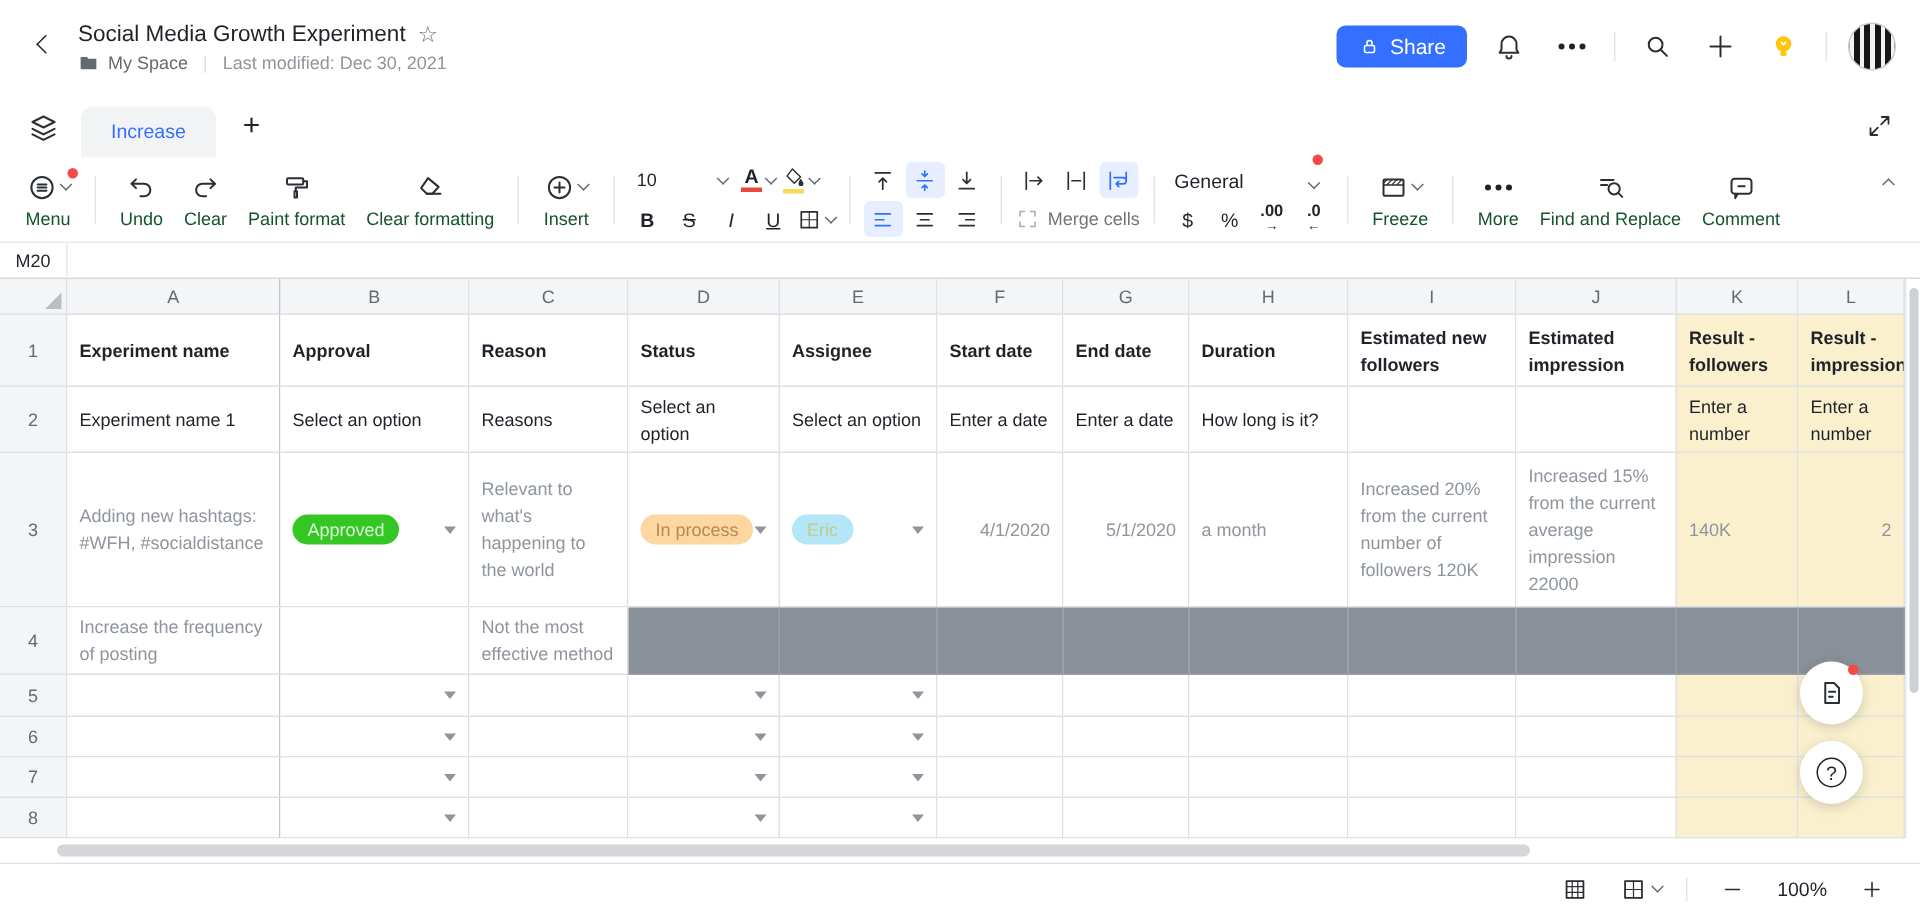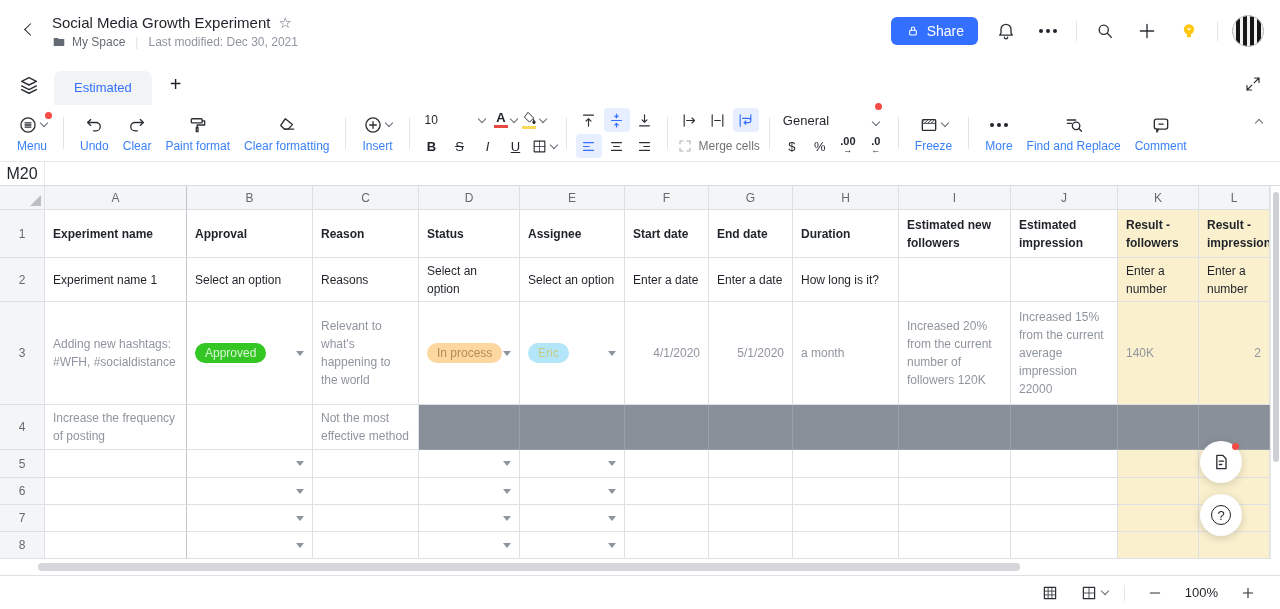--- a/index.html
+++ b/index.html
@@ -30,37 +30,37 @@
   .avatar{width:32px;height:32px;border-radius:50%;border:1px solid #ccc;
     background:#161616 repeating-linear-gradient(90deg,#f2f2f2 0 3px,#161616 3px 7px);overflow:hidden}
   
   .tabbar{height:43px;display:flex;align-items:flex-end;padding:0 16px;position:relative;background:#fff}
   .sheetsicon{margin:0 14px 9px 2px}
   .tab{background:#f2f3f5;color:#3370ff;font-size:13px;padding:9px 20px 10px;border-radius:8px 8px 0 0}
   .tabplus{margin:0 0 9px 18px;font-size:20px;color:#1f2329}
   .expand{position:absolute;right:18px;bottom:12px}
   
   .toolbar{height:57px;display:flex;align-items:center;padding:0 10px;border-bottom:1px solid #e7e9eb;position:relative}
-  .tbtn{position:relative;display:flex;flex-direction:column;align-items:center;gap:3px;padding:2px 7px;font-size:12px;color:#3b82f6;white-space:nowrap}
+  .tbtn{position:relative;display:flex;flex-direction:column;align-items:center;gap:3px;padding:2px 7px;font-size:12px;color:#14532d;white-space:nowrap}
   .tbtn .irow{height:22px;display:flex;align-items:center;gap:3px}
   .stack{display:flex;flex-direction:column;gap:1px}
   .srow{display:flex;align-items:center;gap:2px;height:25px}
   .sbtn{min-width:26px;height:24px;display:flex;align-items:center;justify-content:center;border-radius:4px;gap:3px;font-size:13px;position:relative}
   .sbtn.on{background:#e6eeff}
   .sbtn.on svg{stroke:#3370ff}
   .fsize{width:72px;justify-content:space-between;padding:0 6px;font-size:12px}
   .gensel{width:104px;justify-content:space-between;padding:0 4px;font-size:13px}
   .colorA{font-size:13px;font-weight:700;line-height:11px;display:flex;flex-direction:column;align-items:center}
   .bar{width:14px;height:3px;margin-top:2px}
   .merge{display:flex;align-items:center;gap:6px;color:#737373;font-size:12px}
   .dec{display:flex;flex-direction:column;align-items:center;line-height:9px;font-size:11px;font-weight:700}
   .dec .arr{font-size:9px;font-weight:400}
   .collapse{position:absolute;right:18px;top:12px}
   
-  .fbar{height:24px;display:flex;border-bottom:1px solid #d8dadd;font-size:16px}
+  .fbar{height:24px;display:flex;border-bottom:1px solid #d8dadd;font-size:12px}
   .cellref{width:45px;display:flex;align-items:center;justify-content:center;border-right:1px solid #e7e9eb}
   
   .sheetwrap{position:relative;height:389px}
   .grid{position:absolute;left:0;top:0;display:grid;
     grid-template-columns:45px 142px 126px 106px 101px 105px 84px 84px 106px 112px 107px 81px 71px;
     grid-template-rows:24px 48px 44px 103px 45px 28px 27px 27px 27px}
   .cell{position:relative;display:flex;align-items:center;padding:2px 8px;font-size:12px;line-height:18px;
     border-right:1px solid #dee0e3;border-bottom:1px solid #dee0e3;background:#fff;overflow:hidden}
   .hd{justify-content:center;background:#f4f5f6;color:#646a73;padding:0}
   .corner{background:#f4f5f6}
@@ -154,21 +154,21 @@
     <div class="avatar"></div>
   </div>
 </div>
 
 <div class="tabbar">
   <svg class="ic sheetsicon" width="22" height="22" viewBox="0 0 24 24">
       <path d="M4 8l8-4 8 4-8 4z"></path>
       <path d="M4 13l8 4 8-4"></path>
       <path d="M4 17l8 4 8-4"></path>
     </svg>
-  <div class="tab">Estimated</div>
+  <div class="tab">Increase</div>
   <div class="tabplus">+</div>
   <svg class="ic expand" width="18" height="18" viewBox="0 0 24 24">
       <path d="M14 4h6v6M20 4l-6.5 6.5M10 20H4v-6M4 20l6.5-6.5"></path>
     </svg>
 </div>
 
 <div class="toolbar">
   <div class="tbtn">
     <span class="reddot" style="top:0;right:2px"></span>
     <span class="irow">

